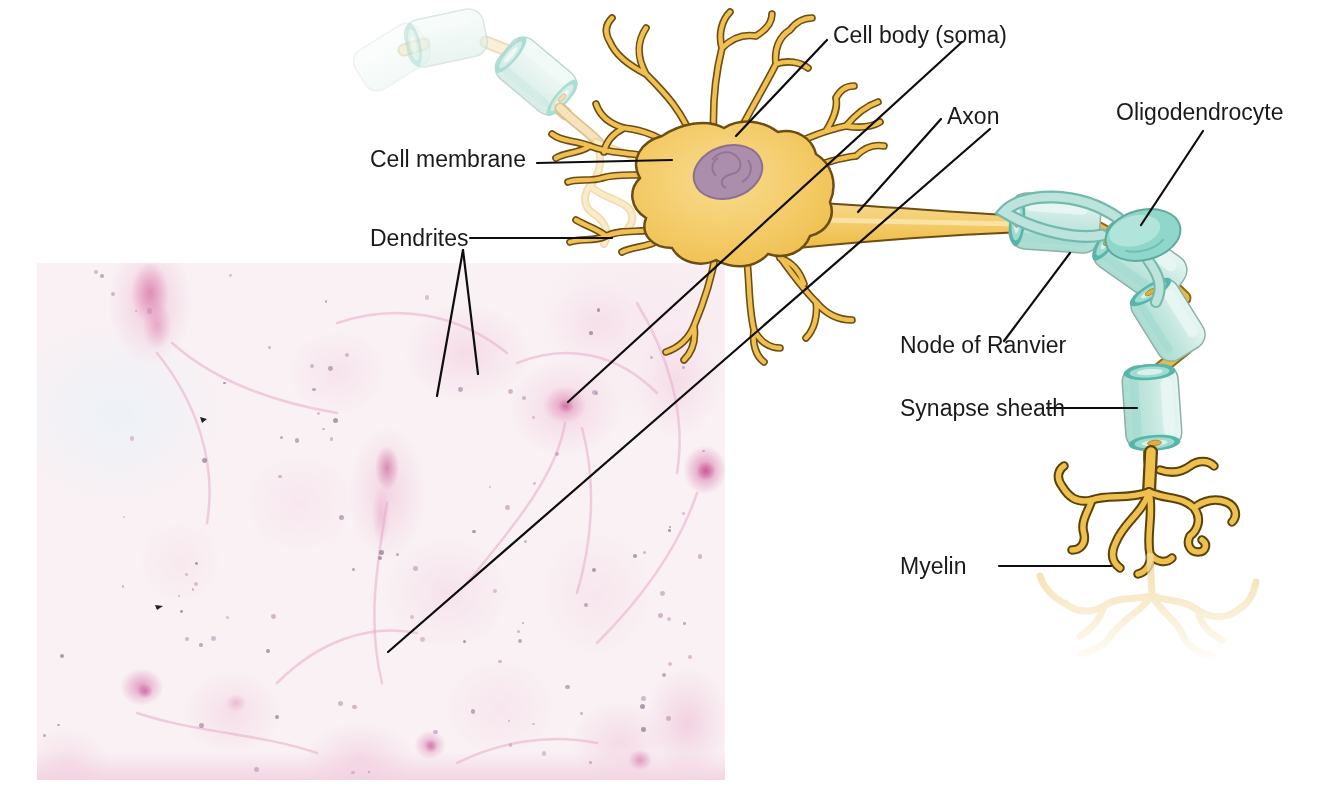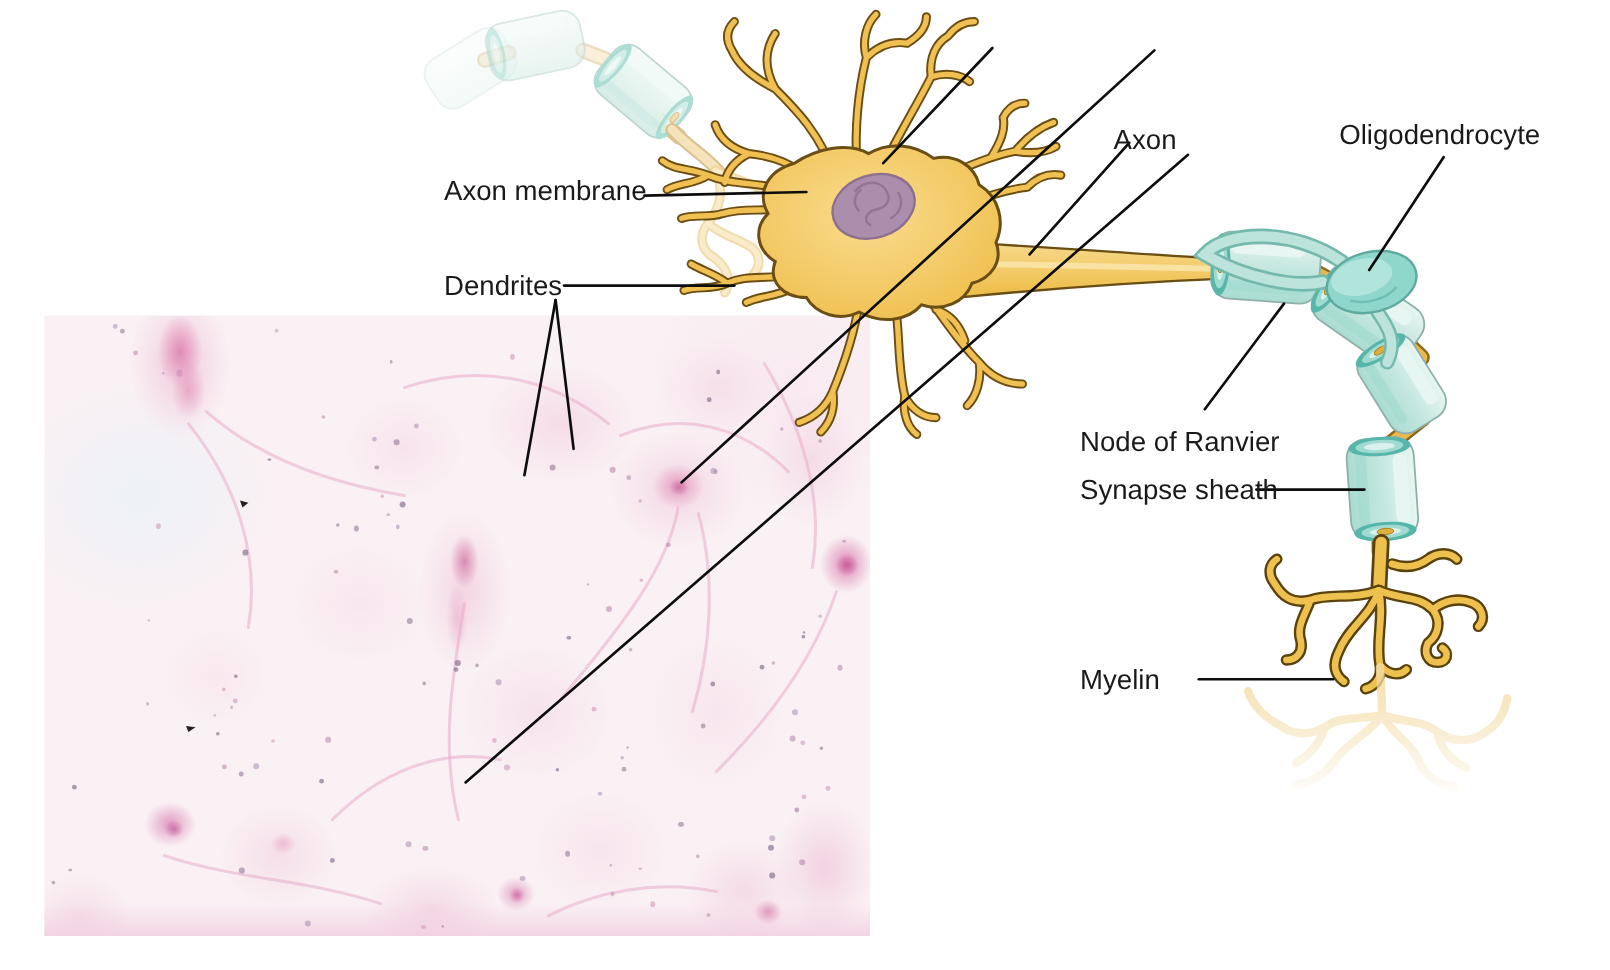--- a/index.html
+++ b/index.html
@@ -454,20 +454,21 @@
       <path d="M962,42 L568,402"></path>
       <path d="M941,119 L858,212"></path>
       <path d="M990,129 L388,652"></path>
       <path d="M1203,131 L1141,225"></path>
       <path d="M1004,341 L1070,253"></path>
       <path d="M1047,408 L1137,408"></path>
       <path d="M999,566 L1111,566"></path>
     </g>
   </svg>
 
-  <div class="lbl" style="left:370px;top:147px">Axon membrane</div>
+  <div class="lbl" style="left:833px;top:23px">Cell body (soma)</div>
+  <div class="lbl" style="left:370px;top:147px">Cell membrane</div>
   <div class="lbl" style="left:370px;top:226px">Dendrites</div>
-  <div class="lbl" style="left:928px;top:104px">Axon</div>
+  <div class="lbl" style="left:947px;top:104px">Axon</div>
   <div class="lbl" style="left:1116px;top:100px">Oligodendrocyte</div>
-  <div class="lbl" style="left:900px;top:356px">Node of Ranvier</div>
+  <div class="lbl" style="left:900px;top:333px">Node of Ranvier</div>
   <div class="lbl" style="left:900px;top:396px">Synapse sheath</div>
   <div class="lbl" style="left:900px;top:554px">Myelin</div>
 </div>
 
 </body></html>

